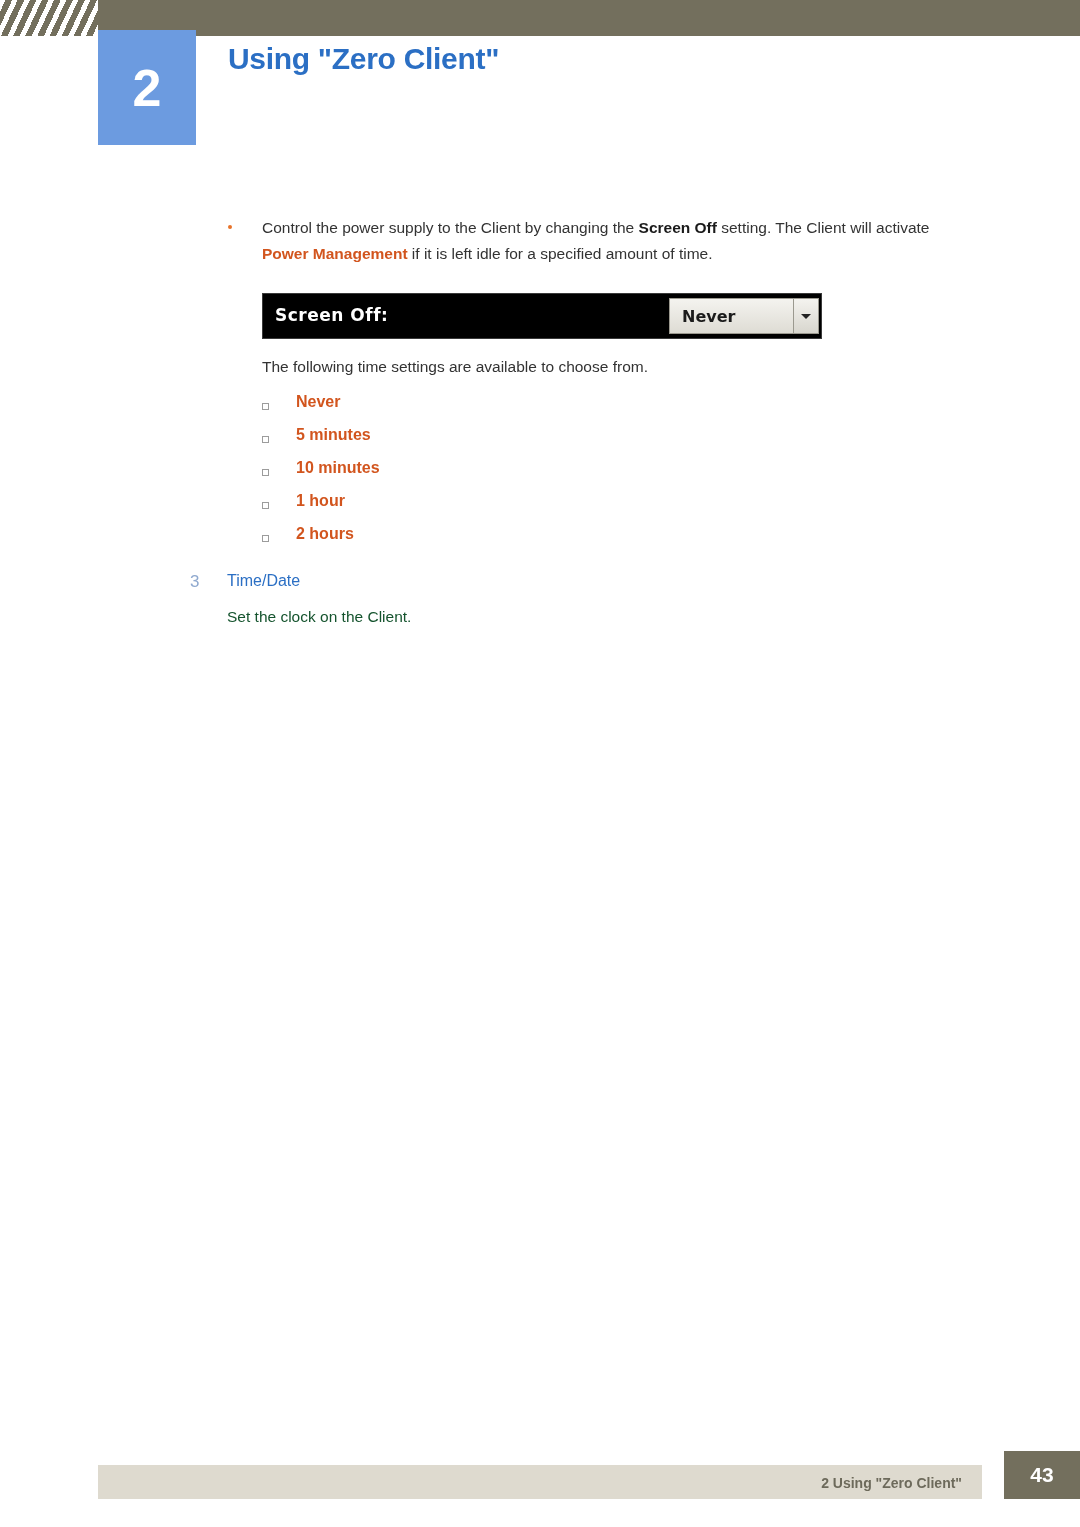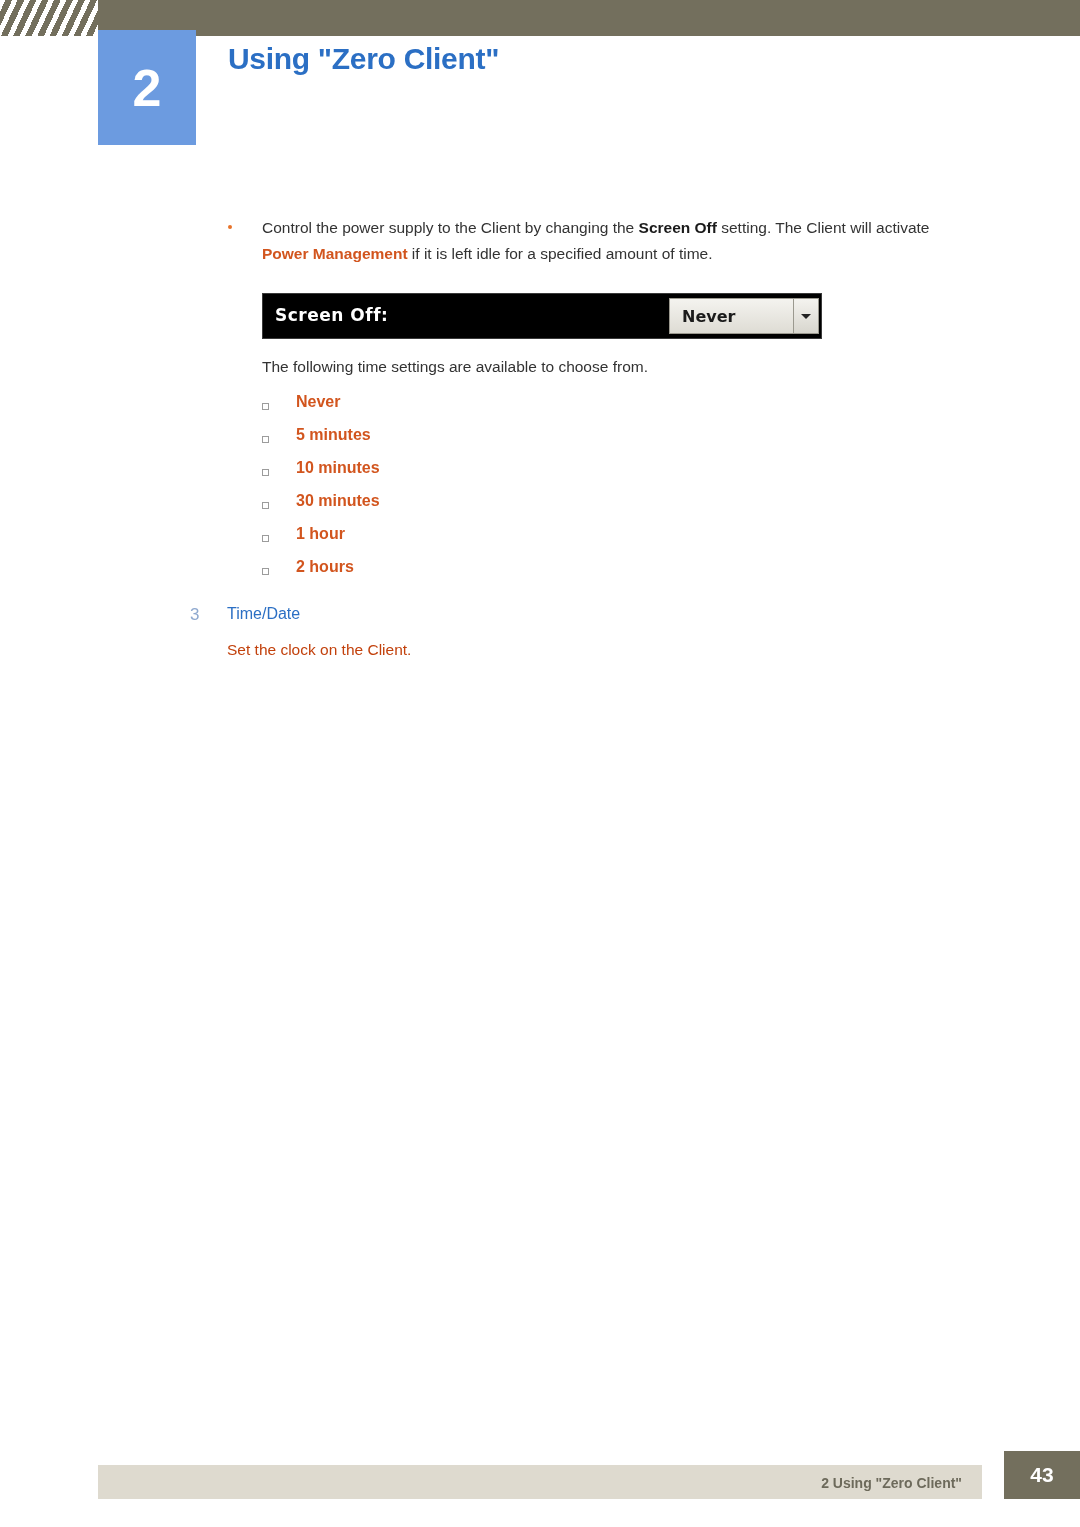--- a/index.html
+++ b/index.html
@@ -206,21 +206,21 @@
     left: 37px;
     top: 2px;
     font-size: 16px;
     font-weight: normal;
     color: #2b6fc4;
   }
   .step-desc {
     margin-left: 227px;
     margin-top: 10px;
     font-size: 15.5px;
-    color: #c2410c;
+    color: #14532d;
   }
 
   
   .footer-bar {
     position: absolute;
     bottom: 28px;
     left: 98px;
     width: 884px;
     height: 34px;
     background: #dedacf;
@@ -284,24 +284,20 @@
     <div class="opt-item">
       <div class="opt-square"></div>
       <div class="opt-label">5 minutes</div>
     </div>
     <div class="opt-item">
       <div class="opt-square"></div>
       <div class="opt-label">10 minutes</div>
     </div>
     <div class="opt-item">
       <div class="opt-square"></div>
-      <div class="opt-label">30 minutes</div>
-    </div>
-    <div class="opt-item">
-      <div class="opt-square"></div>
       <div class="opt-label">1 hour</div>
     </div>
     <div class="opt-item">
       <div class="opt-square"></div>
       <div class="opt-label">2 hours</div>
     </div>
   </div>
 
   <div class="step-row">
     <div class="step-num">3</div>

